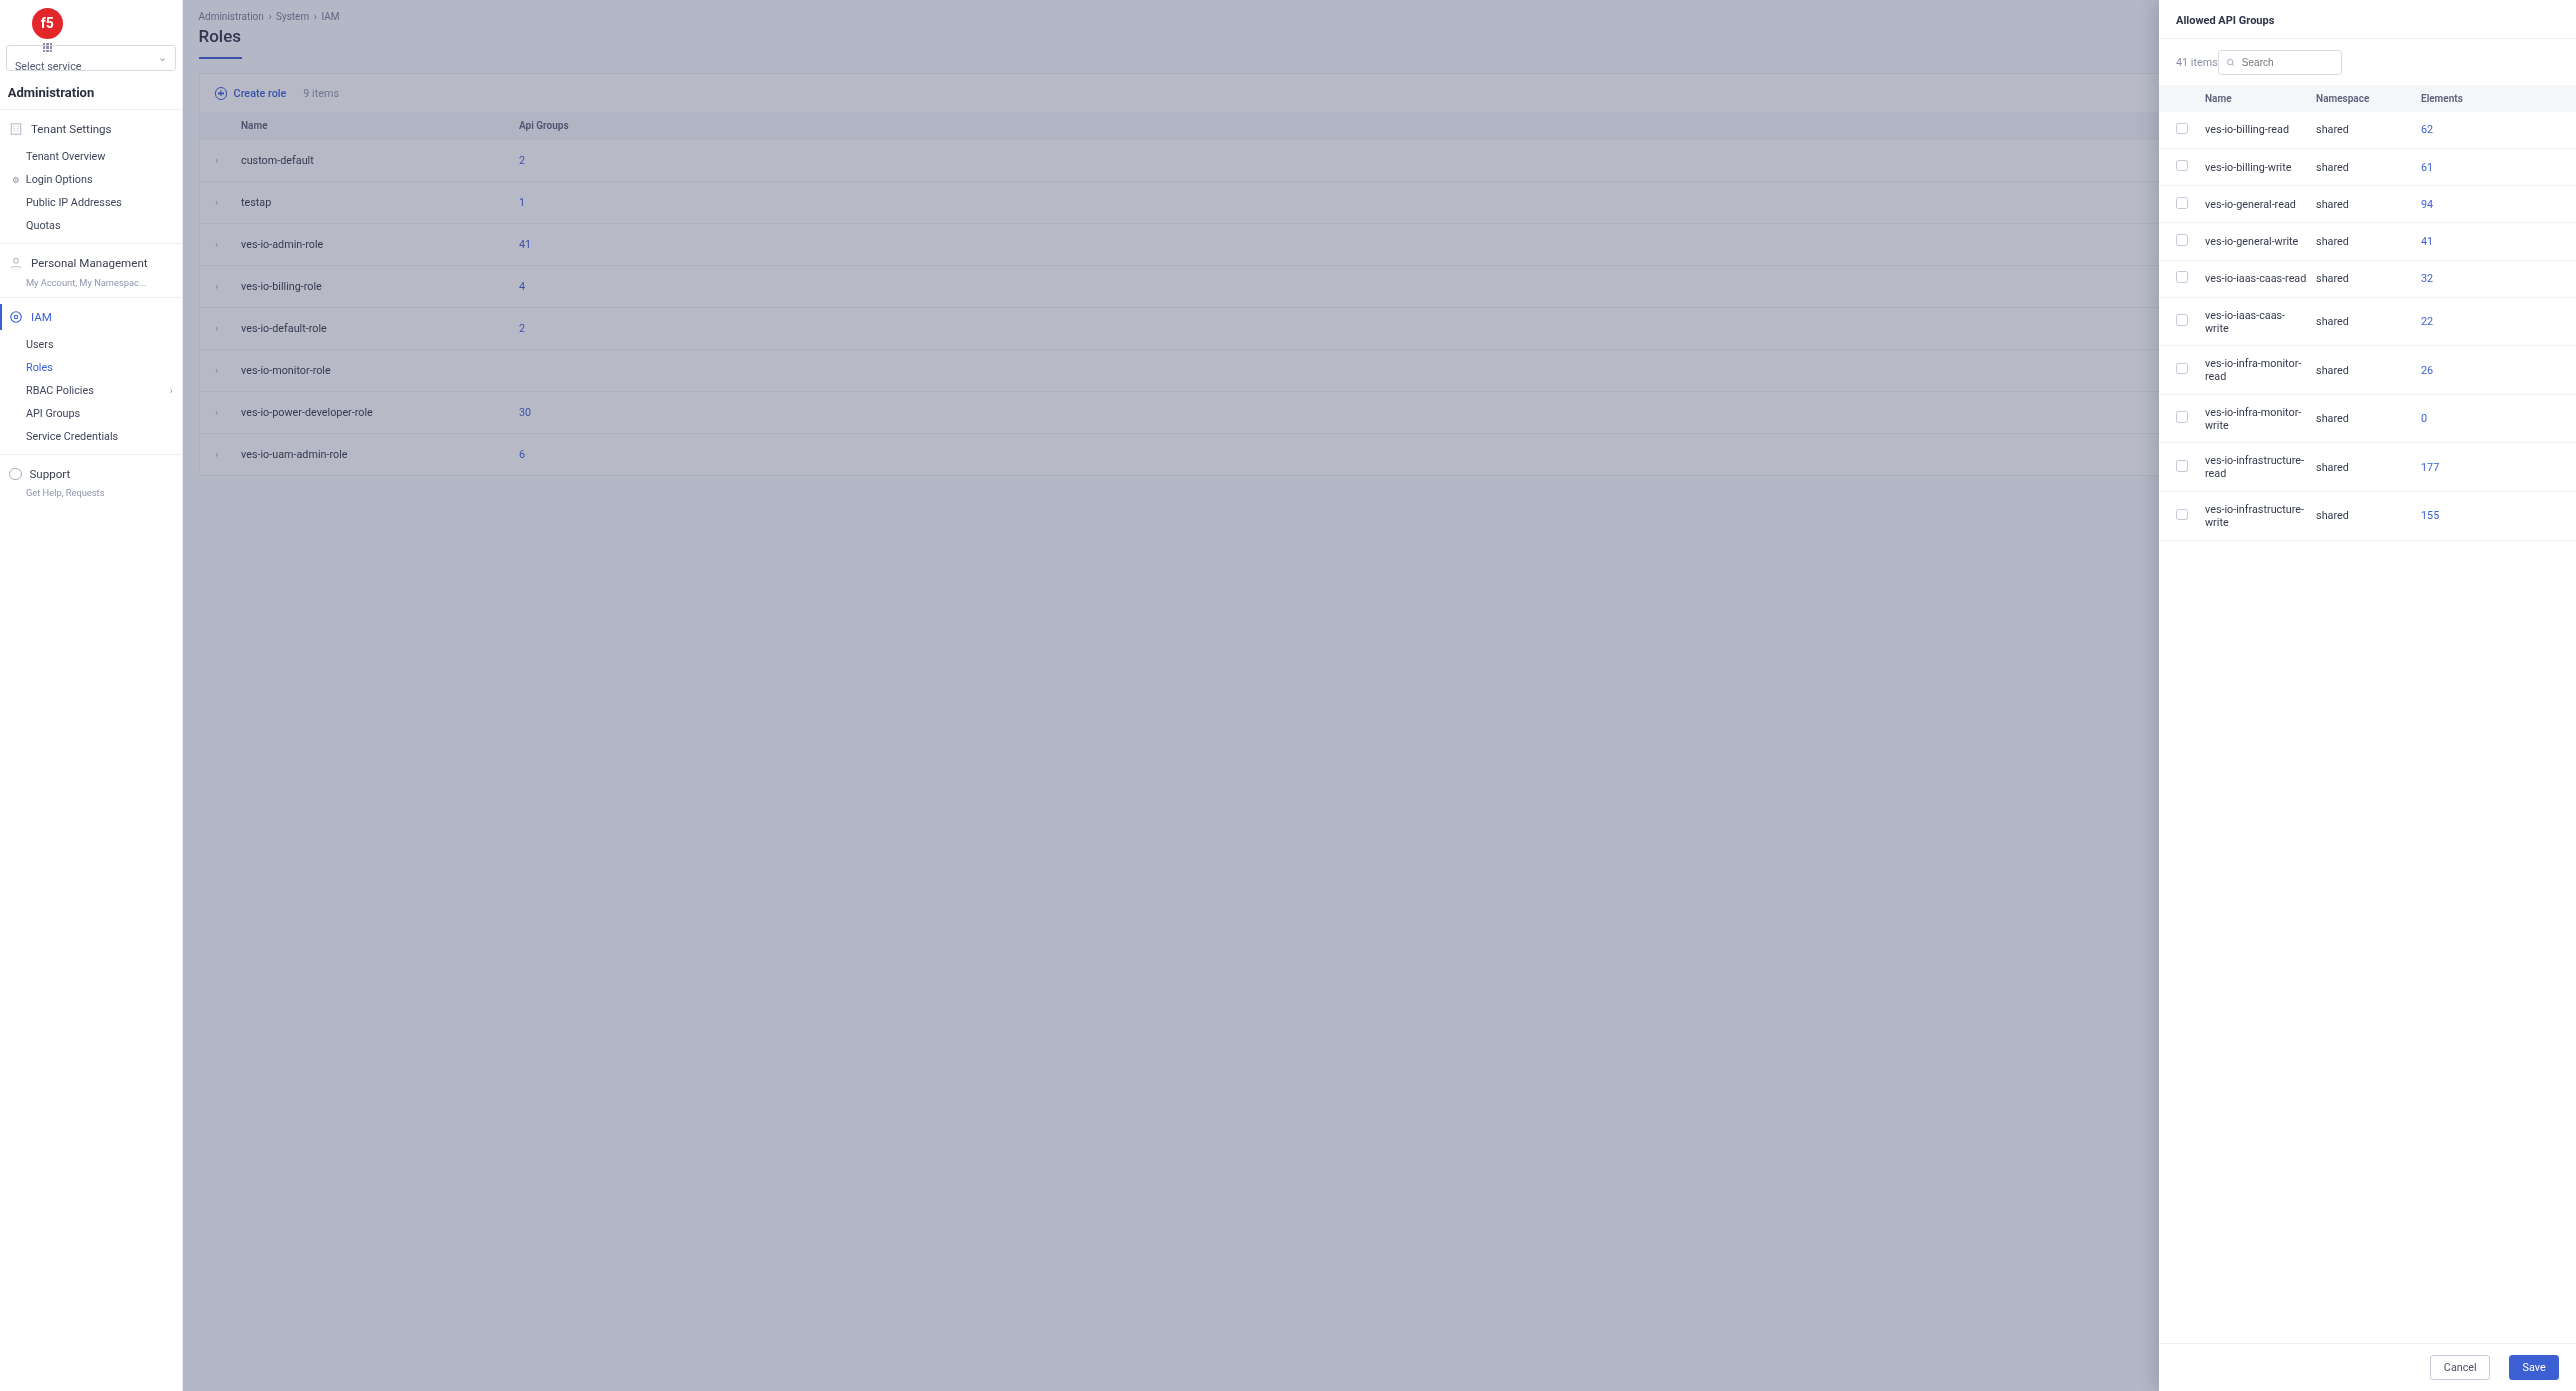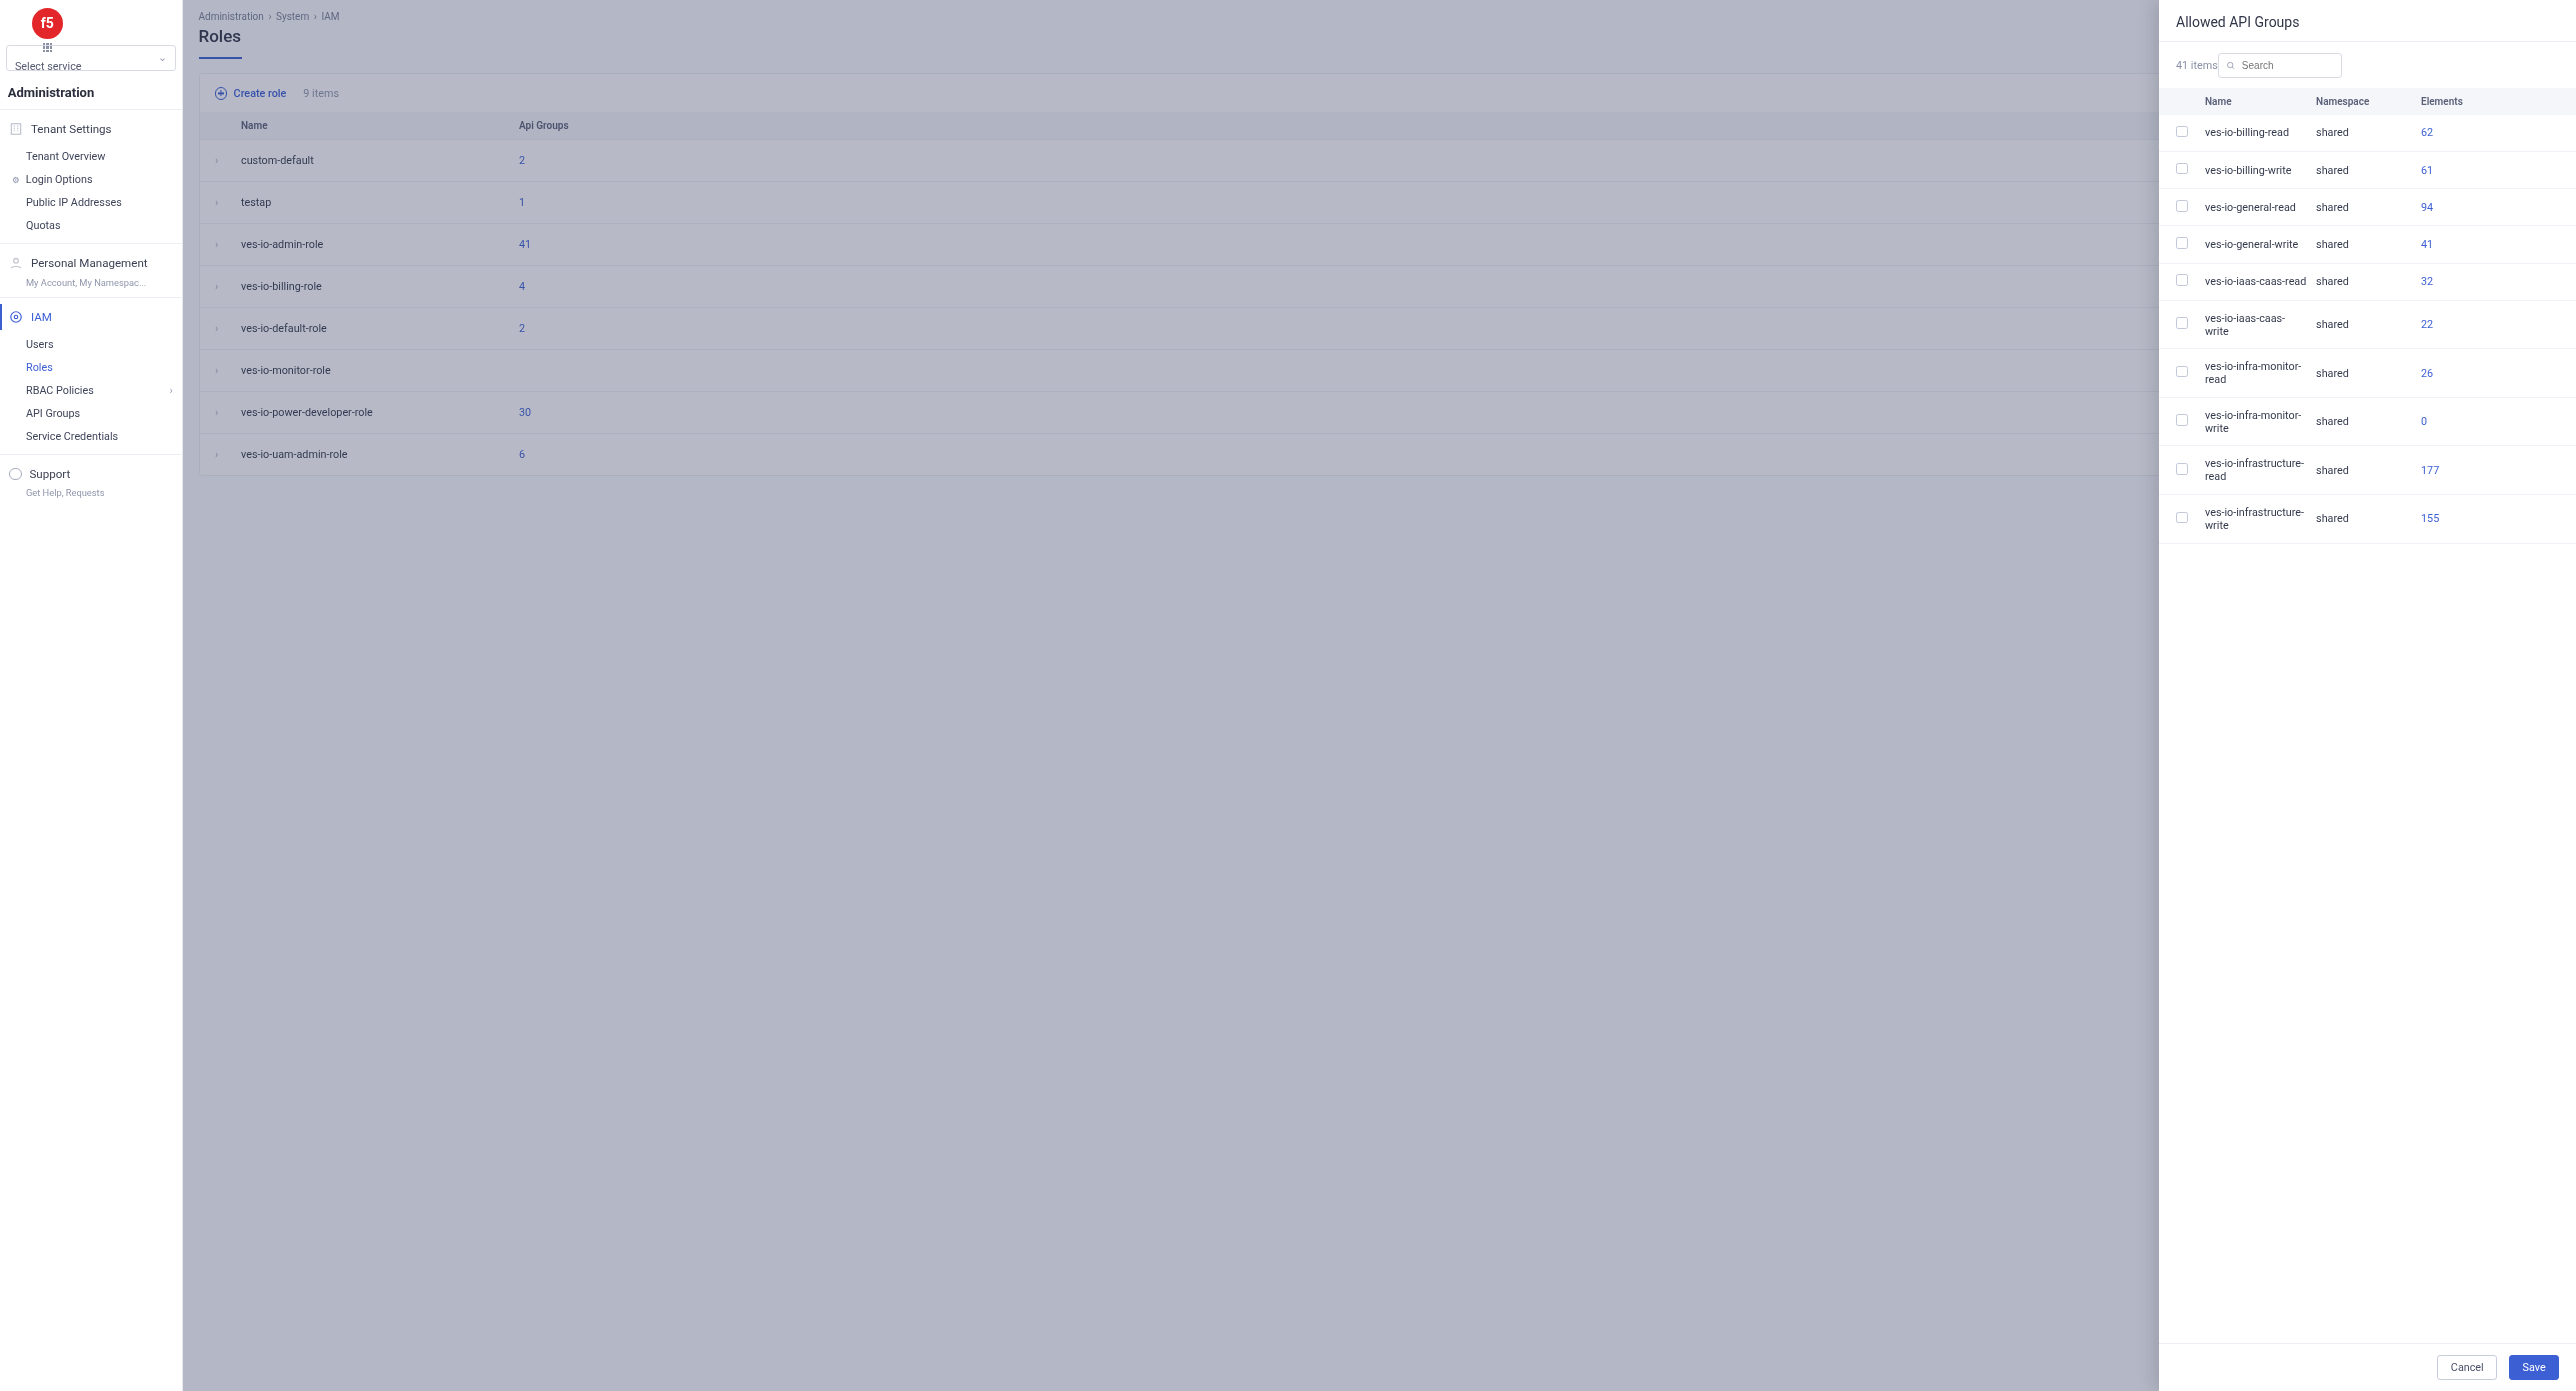--- a/index.html
+++ b/index.html
@@ -40,38 +40,38 @@
   .tbl-head .col-expand { width:26px; }
   .tbl-head .col-name { flex:0 0 278px; }
   .tbl-head .col-api { flex:1; }
   .row { display:flex; align-items:center; padding:14px 15.5px; border-top:0.8px solid #eef0f5; }
   .row .col-expand { width:26px; color:#aab0c3; }
   .row .col-name { flex:0 0 278px; color:#343a4d; }
   .row .col-api { flex:1; color:#3c5fd4; }
   .chev { display:inline-block; transform:rotate(0deg); }
   .overlay { position:absolute; inset:0; background:rgba(48,56,93,0.35); }
   .drawer { position:absolute; top:0; right:0; bottom:0; width:417px; max-width:417px; background:#fff; display:flex; flex-direction:column; box-shadow:-3.1px 0 18.6px rgba(20,25,45,.18); }
-  .drawer-head { padding:14px 17px 10.8px 17px; border-bottom:0.8px solid #eceef3; font-size:14px; font-weight:400; }
+  .drawer-head { padding:14px 17px 10.8px 17px; border-bottom:0.8px solid #eceef3; font-size:11px; font-weight:700; }
   .drawer-tools { display:flex; align-items:center; justify-content:flex-start; padding:10.8px 17px; }
   .drawer-tools .cnt { color:#8a90a6; }
   .search { display:flex; align-items:center; gap:6.2px; border:0.8px solid #d8dbe4; border-radius:3.1px; padding:0 7.7px; height:25px; width:124px; color:#8a90a6; }
   .search input { border:none; outline:none; width:100%; font-size:10px; }
   .d-tbl-head { display:flex; align-items:center; background:#f5f6fa; padding:7.7px 17px; font-size:10px; font-weight:600; color:#5b6179; }
   .d-tbl-head .c-chk { width:29px; }
   .d-tbl-head .c-name { flex:0 0 108px; }
   .d-tbl-head .c-ns { flex:0 0 77px; padding-left:3.1px; }
   .d-tbl-head .c-el { flex:1; padding-left:31px; }
   .d-body { flex:1; overflow:auto; }
   .d-row { display:flex; align-items:center; padding:10.8px 17px; border-bottom:0.8px solid #f0f2f7; }
   .d-row .c-chk { width:29px; }
   .d-row .c-name { flex:0 0 108px; color:#343a4d; word-break:break-word; padding-right:6.2px;}
   .d-row .c-ns { flex:0 0 77px; color:#343a4d; padding-left:3.1px;}
   .d-row .c-el { flex:1; color:#3c5fd4; padding-left:31px;}
   .chk { width:11.6px; height:11.6px; border:1.2px solid #c3c8d8; border-radius:2.3px; display:inline-block; }
-  .drawer-foot { padding:10.8px 17px; display:flex; justify-content:flex-end; gap:12px; border-top:0.8px solid #eceef3; }
+  .drawer-foot { padding:10.8px 17px; display:flex; justify-content:flex-end; gap:19px; border-top:0.8px solid #eceef3; }
   .btn { height:25px; padding:0 12.4px; border-radius:3.1px; font-size:10.8px; display:flex; align-items:center; cursor:pointer; }
   .btn-outline { border:0.8px solid #c8cddd; background:#fff; color:#4a5069; }
   .btn-primary { border:0.8px solid #3c5fd4; background:#3c5fd4; color:#fff; }
   .support-icn { width:12.4px; height:12.4px; border:1.2px solid #a8adc0; border-radius:50%; position:relative; }
 </style>
 </head>
 <body>
 
 <aside class="sidebar">
   <div class="logo-row">

